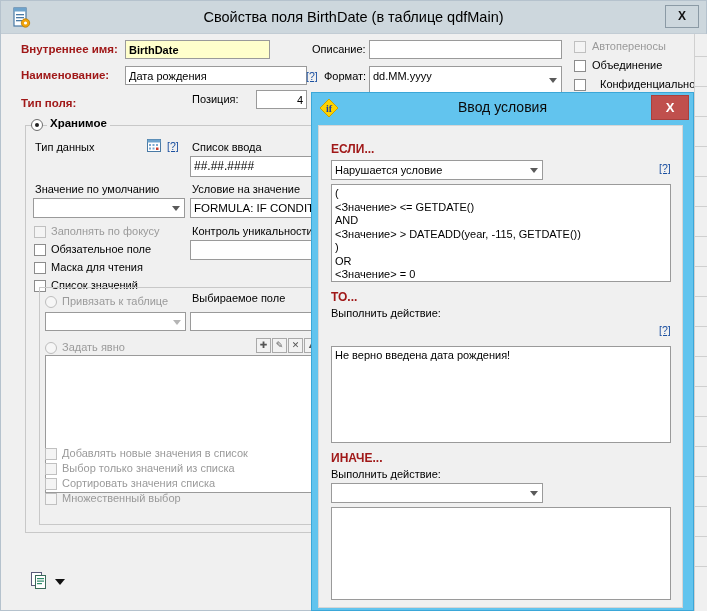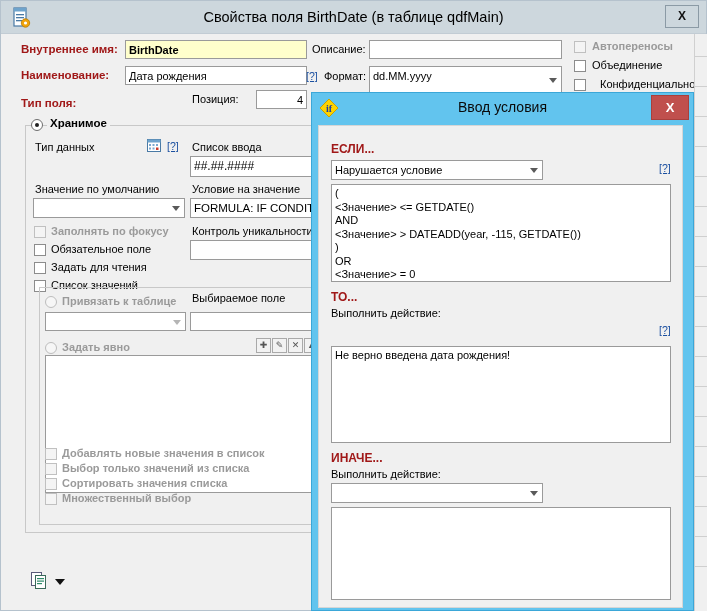--- a/index.html
+++ b/index.html
@@ -73,21 +73,20 @@
     position: absolute;
     color: #000;
     font-size: 11px;
     white-space: nowrap;
   }
   .lbl-dim {
     position: absolute;
     color: #9a9a9a;
     font-size: 11px;
     white-space: nowrap;
-    font-weight: bold;
   }
   .txtbox {
     position: absolute;
     background: #fff;
     border: 1px solid #9a9a9a;
     font-size: 11px;
     padding: 2px 3px;
     color: #000;
     white-space: nowrap;
     overflow: hidden;
@@ -271,21 +270,21 @@
         <circle cx="14.5" cy="16" r="1.6" fill="#ffffff"></circle>
       </svg>
     </div>
     <div id="main-title-text">Свойства поля BirthDate (в таблице qdfMain)</div>
     <div id="main-close-btn">X</div>
   </div>
 
   <div id="main-body">
 
     <div class="lbl-red" style="left:14px; top:8px;">Внутреннее имя:</div>
-    <div class="txtbox yellow" style="left:118px; top:5px; width:182px; height:19px;">BirthDate</div>
+    <div class="txtbox yellow" style="left:118px; top:5px; width:145px; height:19px;">BirthDate</div>
 
     <div class="lbl-red" style="left:14px; top:34px;">Наименование:</div>
     <div class="txtbox" style="left:118px; top:31px; width:182px; height:19px;">Дата рождения</div>
 
     <div class="lbl-red" style="left:14px; top:62px;">Тип поля:</div>
     <div class="lbl" style="left:185px; top:58px;">Позиция:</div>
     <div class="txtbox" style="left:249px; top:55px; width:51px; height:19px; text-align:right;">4</div>
 
     <div class="lbl" style="left:305px; top:8px;">Описание:</div>
     <div class="txtbox" style="left:362px; top:5px; width:193px; height:19px;"></div>
@@ -343,21 +342,21 @@
 
     <div class="chk dim" style="left:27px; top:191px;"></div>
     <div class="lbl-dim" style="left:44px; top:190px;">Заполнять по фокусу</div>
     <div class="lbl" style="left:185px; top:190px;">Контроль уникальности</div>
 
     <div class="chk" style="left:27px; top:209px;"></div>
     <div class="lbl" style="left:44px; top:208px;">Обязательное поле</div>
     <div class="txtbox" style="left:183px; top:205px; width:180px; height:20px;"></div>
 
     <div class="chk" style="left:27px; top:227px;"></div>
-    <div class="lbl" style="left:44px; top:226px;">Задать для чтения</div>
+    <div class="lbl" style="left:44px; top:226px;">Маска для чтения</div>
 
     <div class="chk" style="left:27px; top:245px;"></div>
     <div class="lbl" style="left:44px; top:244px;">Список значений</div>
 
     <div class="groupbox" style="left:32px; top:252px; width:640px; height:238px;"></div>
 
     <div class="radio dim" style="left:38px; top:261px;"></div>
     <div class="lbl-dim" style="left:55px; top:260px;">Привязать к таблице</div>
     <div class="lbl" style="left:185px; top:257px;">Выбираемое поле</div>
 

